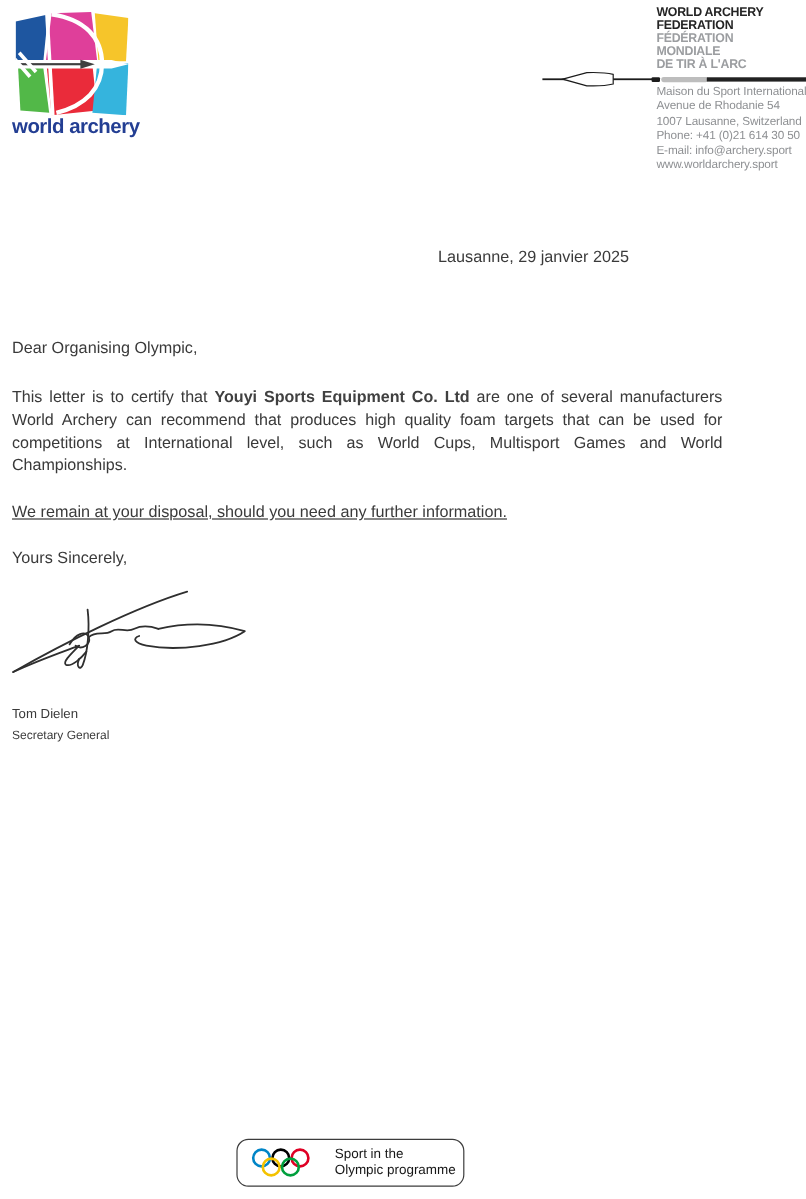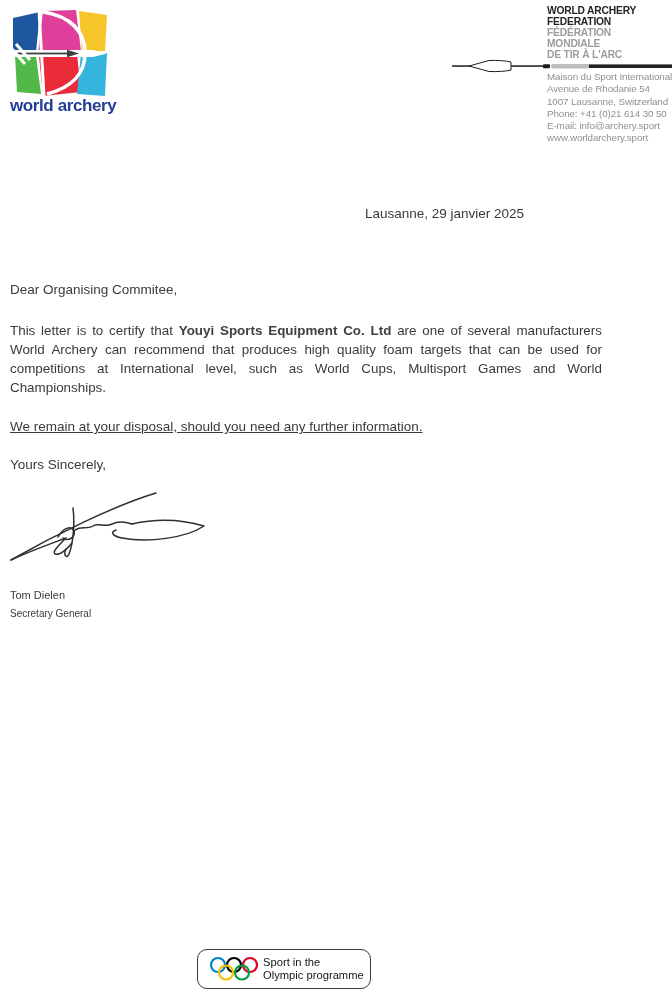--- a/index.html
+++ b/index.html
@@ -43,23 +43,23 @@
   .para2   { position:absolute; left:10px; top:419px; font-size:13.5px;text-decoration:underline; }
   .closing { position:absolute; left:10px; top:457px; font-size:13.5px; }
 
   .signature-svg { position:absolute; left:8px; top:486px; }
 
   .signer-name  { position:absolute; left:10px; top:589px; font-size:11px; }
   .signer-title { position:absolute; left:10px; top:608px; font-size:10px; }
 
   
   .olympic-box {
-    position:absolute; left:197px; top:949px; width:174px; height:40px;
+    position:absolute; left:197px; top:949px; width:190px; height:40px;
     border:1px solid #3c3c3c; border-radius:10px; box-sizing:border-box;
-    display:flex; align-items:center; gap:4px; padding-left:11px; background:#fff;
+    display:flex; align-items:center; gap:20px; padding-left:11px; background:#fff;
   }
   .olympic-text { font-size:11.2px; line-height:13.5px; color:#161616; }
 </style>
 </head>
 <body>
 
 <div class="page">
 
   <svg class="logo-svg" width="94" height="86" viewBox="0 0 94 86">
 
@@ -109,21 +109,21 @@
     <div>Maison du Sport International</div>
     <div>Avenue de Rhodanie 54</div>
     <div>1007 Lausanne, Switzerland</div>
     <div>Phone: +41 (0)21 614 30 50</div>
     <div>E-mail: info@archery.sport</div>
     <div>www.worldarchery.sport</div>
   </div>
 
   <div class="dateline">Lausanne, 29 janvier 2025</div>
 
-  <div class="salutation">Dear Organising Commitee,</div>
+  <div class="salutation">Dear Organising Olympic,</div>
 
   <div class="para1">
     <span>This letter is to certify that</span>
     <b>Youyi Sports Equipment Co. Ltd</b>
     <span>are one of several manufacturers World Archery can recommend that produces high quality foam targets that can be used for competitions at International level, such as World Cups, Multisport Games and World Championships.</span>
   </div>
 
   <div class="para2">We remain at your disposal, should you need any further information.</div>
 
   <div class="closing">Yours Sincerely,</div>

